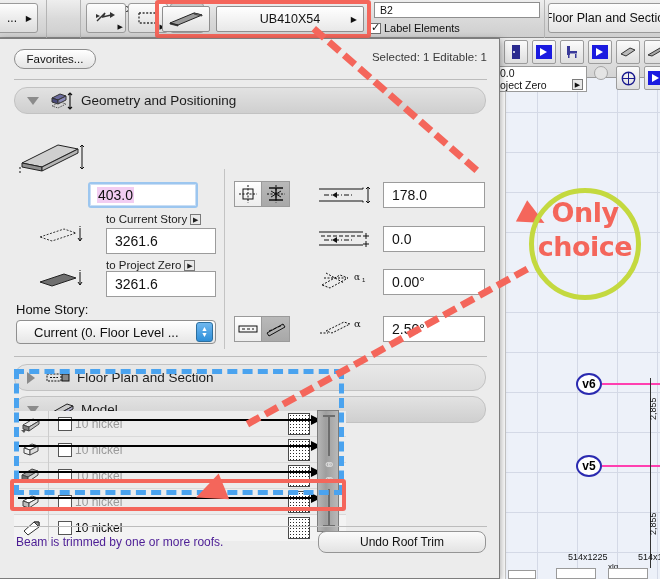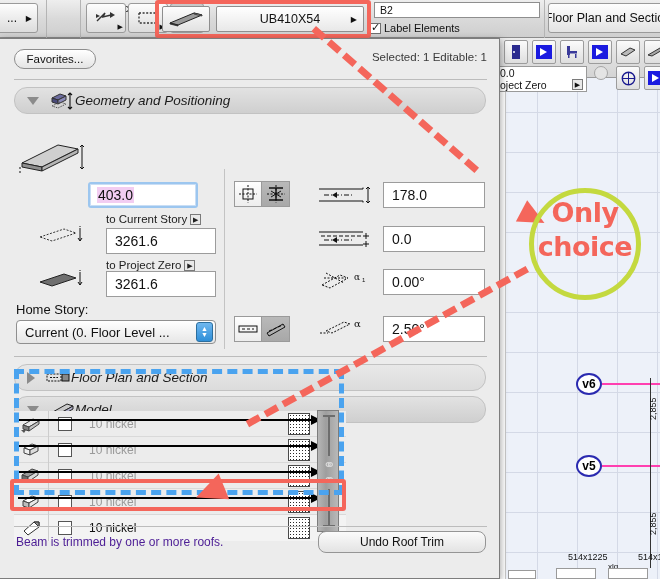--- a/index.html
+++ b/index.html
@@ -168,21 +168,21 @@
   }
   .tri-down{
     border-left:6px solid transparent; border-right:6px solid transparent;
     border-top:8px solid #8b8b8b;
   }
   .tri-right{
     border-top:6px solid transparent; border-bottom:6px solid transparent;
     border-left:8px solid #8b8b8b;
   }
   .section-head .sh-icon{ margin-left:10px; width:26px; height:20px; display:flex; align-items:center;}
-  .section-head .sh-label{ font-size:13.5px; color:#1c1c1c;font-style:italic; }
+  .section-head .sh-label{ margin-left:6px; font-size:13.5px; color:#1c1c1c; }
 
   
   .fld{
     position:absolute; height:26px; background:#fff;
     border:1px solid #9c9c9c; font-size:14px; color:#111;
     display:flex; align-items:center; padding-left:8px;
   }
   .fld.focus{
     border:2px solid #9cc6ef; box-shadow:0 0 0 1px #c9def5 inset;
     border-radius:3px; padding-left:7px;
@@ -192,21 +192,21 @@
   .mini-caret{
     display:inline-block; width:11px; height:11px; border:1px solid #7a7a7a;
     background:#e9e9e9; font-size:7px; text-align:center; line-height:9px;
     vertical-align:1px; margin-left:3px; color:#222;
   }
   #homestory-label{ position:absolute; left:16px; top:263px; font-size:13px; color:#111; }
   #homestory-select{
     position:absolute; left:16px; top:281px; width:200px; height:24px;
     background:linear-gradient(to bottom,#ffffff,#e6e6e6);
     border:1px solid #8f8f8f; border-radius:4px;
-    display:flex; align-items:center; padding-left:8px; font-size:13px;
+    display:flex; align-items:center; padding-left:17px; font-size:13px;
     overflow:hidden; white-space:nowrap;
   }
   #homestory-select .stepper{
     position:absolute; right:2px; top:1px; width:17px; height:20px;
     border-radius:3px;
     background:linear-gradient(to bottom,#6fb7ef,#2f8fd8);
     border:1px solid #2c6e9e; color:#fff; font-size:7px;
     display:flex; flex-direction:column; align-items:center; justify-content:center;
     line-height:6px;
   }
@@ -229,21 +229,21 @@
     background:#ececec; border-bottom:1px solid #d9d9d9;
   }
   .mrow.last{ background:#f3f3f3; border-bottom:none; }
   .mrow .mi{ width:34px; display:flex; align-items:center; justify-content:center; }
   .mrow .msep{ width:1px; height:26px; background:#cdcdcd; }
   .mrow .mchk{
     width:14px; height:14px; border:1.5px solid #555; background:#fff;
     margin-left:9px; flex:none;
   }
   .mrow .mlabel{
-    margin-left:17px; font-size:12px; color:#9a9a9a; white-space:nowrap;
+    margin-left:3px; font-size:12px; color:#9a9a9a; white-space:nowrap;
   }
   .mrow.last .mlabel{ color:#111; }
   .mrow .mswatch{
     position:absolute; right:36px; top:2px; width:22px; height:22px;
     border:1px solid #4a4a4a;
     background-image:radial-gradient(#2b2b2b 36%, transparent 37%);
     background-size:3px 3px; background-color:#ffffff;
   }
   .mrow .mcaret{ position:absolute; right:20px; top:8px; font-size:8px; color:#111; }
   .rowarrow{

